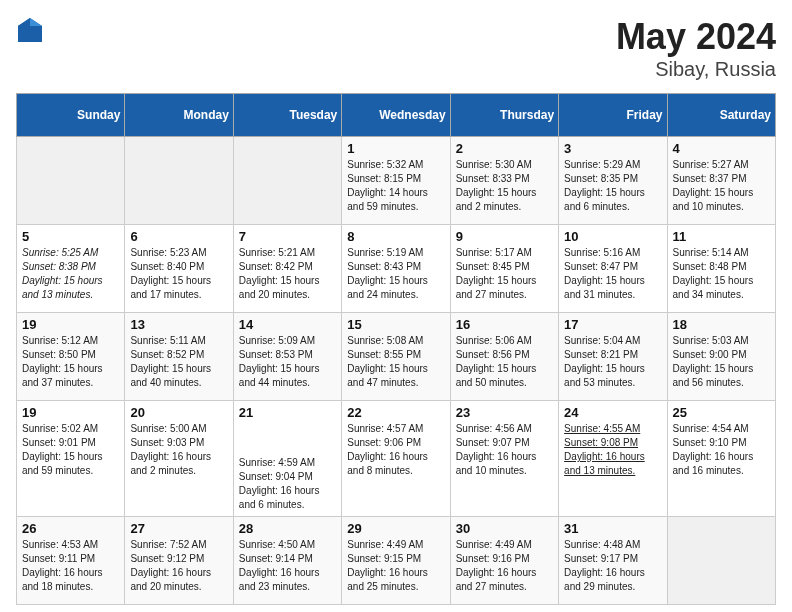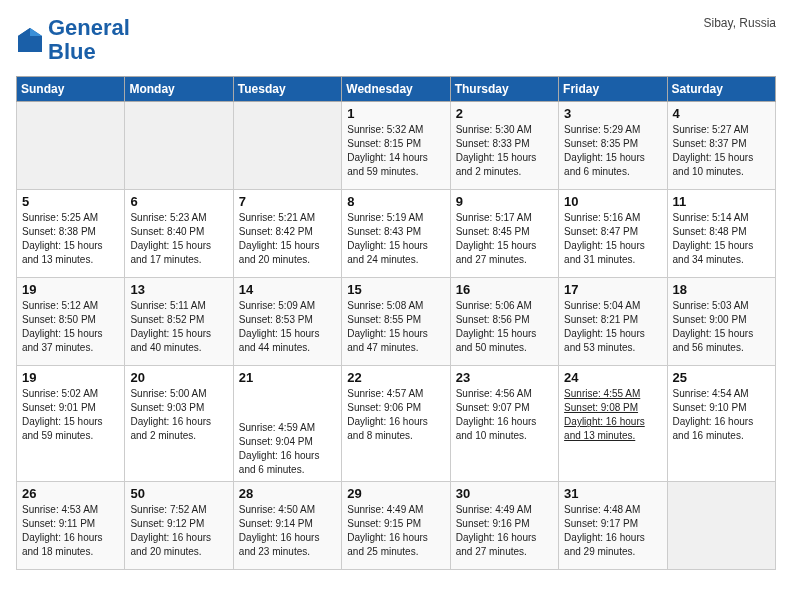--- a/index.html
+++ b/index.html
@@ -36,35 +36,35 @@
     }
     .title-block {
       text-align: right;
     }
     .month-title {
       font-size: 36px;
       font-weight: bold;
       color: #222;
     }
     .location {
-      font-size: 12px;
+      font-size: 20px;
       color: #444;
     }
     table {
       width: 100%;
       border-collapse: collapse;
       table-layout: fixed;
     }
     thead tr th {
       background-color: #1a5fa8;
       color: #fff;
       font-size: 12px;
       font-weight: bold;
-      padding: 5px 4px;
-      text-align: left;
+      padding: 14px 4px;
+      text-align: right;
       border: 1px solid #aaa;
     }
     tbody tr td {
       vertical-align: top;
       border: 1px solid #ccc;
       padding: 4px 5px;
       font-size: 10px;
       color: #222;
       min-height: 80px;
       height: 88px;
@@ -91,26 +91,23 @@
 </head>
 <body>
 
 <div class="header">
   <div class="logo">
     <svg class="logo-icon" viewBox="0 0 28 28" xmlns="http://www.w3.org/2000/svg">
       <polygon points="14,2 26,10 26,26 2,26 2,10" fill="#1a5fa8"></polygon>
       <polygon points="14,2 26,10 14,10" fill="#3a8fd8"></polygon>
       <polygon points="14,2 2,10 14,10" fill="#1a5fa8"></polygon>
     </svg>
-    <div class="logo-text">
-      <span>General</span>
-      <span>Blue</span>
-    </div>
   </div>
   <div class="title-block">
+    <div class="month-title">May 2024</div>
     <div class="location">Sibay, Russia</div>
   </div>
 </div>
 
 <table>
   <thead>
     <tr>
     <th>Sunday</th>
         <th>Monday</th>
         <th>Tuesday</th>
@@ -150,21 +147,21 @@
           <div class="day-num">4</div>
           <div class="cell-info" style="white-space: pre-line;">Sunrise: 5:27 AM
 Sunset: 8:37 PM
 Daylight: 15 hours
 and 10 minutes.</div>
         </td>
       </tr>
       <tr>
         <td>
           <div class="day-num">5</div>
-          <div class="cell-info" style="white-space: pre-line;">Sunrise: 5:25 AM
+          <div class="cell-info" style="white-space: pre-line; font-style: italic;">Sunrise: 5:25 AM
 Sunset: 8:38 PM
 Daylight: 15 hours
 and 13 minutes.</div>
         </td>
         <td>
           <div class="day-num">6</div>
           <div class="cell-info" style="white-space: pre-line;">Sunrise: 5:23 AM
 Sunset: 8:40 PM
 Daylight: 15 hours
 and 17 minutes.</div>
@@ -309,21 +306,21 @@
       </tr>
       <tr>
         <td>
           <div class="day-num">26</div>
           <div class="cell-info" style="white-space: pre-line;">Sunrise: 4:53 AM
 Sunset: 9:11 PM
 Daylight: 16 hours
 and 18 minutes.</div>
         </td>
         <td>
-          <div class="day-num">50</div>
+          <div class="day-num">27</div>
           <div class="cell-info" style="white-space: pre-line;">Sunrise: 7:52 AM
 Sunset: 9:12 PM
 Daylight: 16 hours
 and 20 minutes.</div>
         </td>
         <td>
           <div class="day-num">28</div>
           <div class="cell-info" style="white-space: pre-line;">Sunrise: 4:50 AM
 Sunset: 9:14 PM
 Daylight: 16 hours

